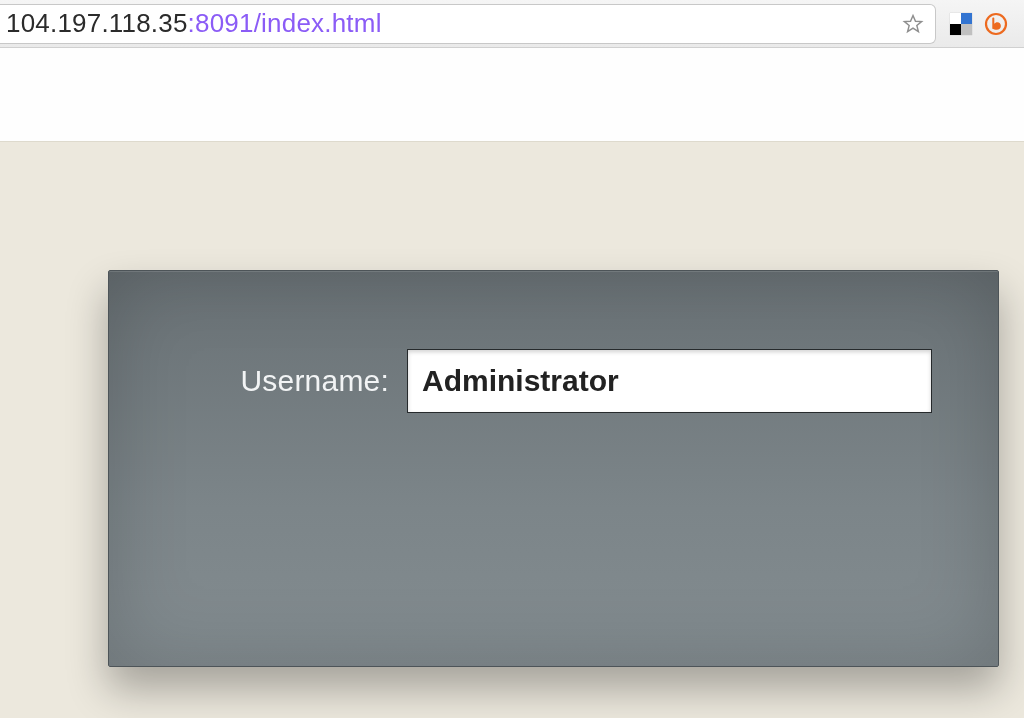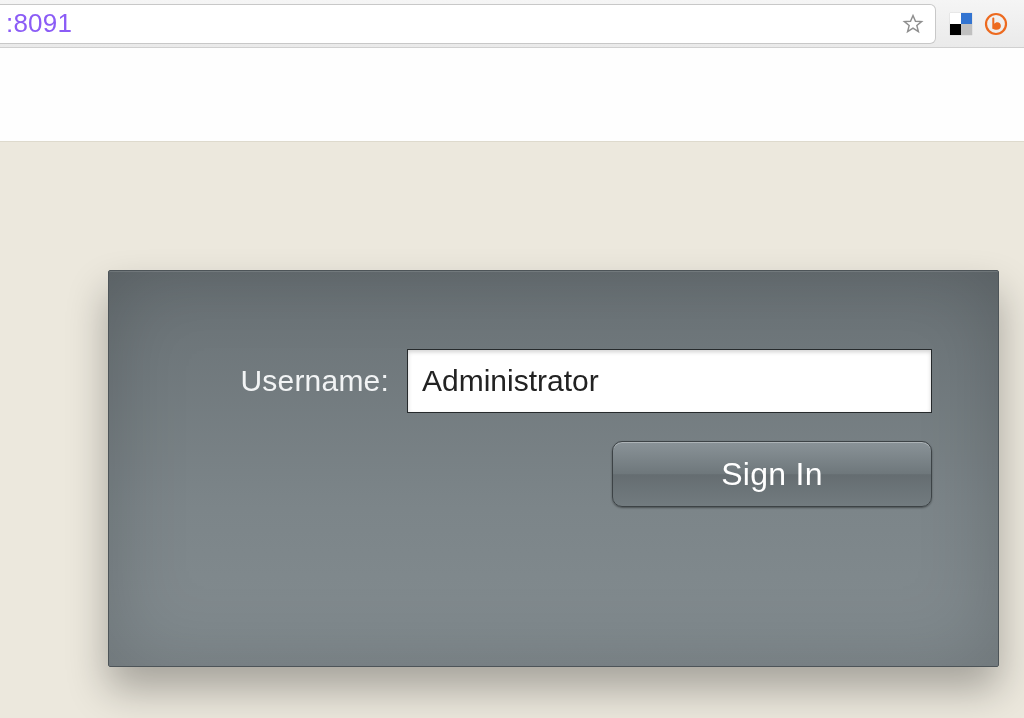--- a/index.html
+++ b/index.html
@@ -107,21 +107,21 @@
     font-weight: 300;
     color: #f2f4f5;
     letter-spacing: .2px;
   }
   .text-input {
     flex: 1;
     height: 64px;
     border: 1px solid #262a2c;
     background: #ffffff;
     font-size: 30px;
-    font-weight: 400;
+    font-weight: 700;
     color: #222;
     padding: 0 14px;
     outline: none;
     box-shadow: inset 0 2px 4px rgba(0,0,0,.18);
   }
   .text-input.password {
     font-size: 26px;
     letter-spacing: 4px;
     font-family: Arial, sans-serif;
   }
@@ -145,21 +145,23 @@
     box-shadow:
       0 1px 2px rgba(0,0,0,.4),
       inset 0 1px 0 rgba(255,255,255,.30);
   }
 </style>
 </head>
 <body>
 
 <div class="chrome-strip">
   <div class="address-bar">
+    <span>104.197.118.35</span>
       <span class="url-port">:8091</span>
+      <span class="url-path">/index.html</span>
     <span class="star">
       <svg width="22" height="22" viewBox="0 0 24 24" fill="none" stroke="#8e8e8e" stroke-width="1.6">
         <polygon points="12,2.8 14.7,9 21.4,9.3 16.2,13.7 17.9,20.3 12,16.6 6.1,20.3 7.8,13.7 2.6,9.3 9.3,9"></polygon>
       </svg>
     </span>
   </div>
   <div class="ext-icons">
     <div class="delicious-icon">
       <span class="q1"></span>
         <span class="q2"></span>
@@ -179,18 +181,15 @@
 
 <div class="page-body">
   <div class="login-panel">
 
     <div class="form-row">
       <div class="form-label">Username:</div>
       <input class="text-input" type="text" value="Administrator" style="">
     </div>
 
 
-    <div class="btn-row">
-      <button class="signin-btn">Sign In</button>
-    </div>
 
   </div>
 </div>
 
 </body></html>

